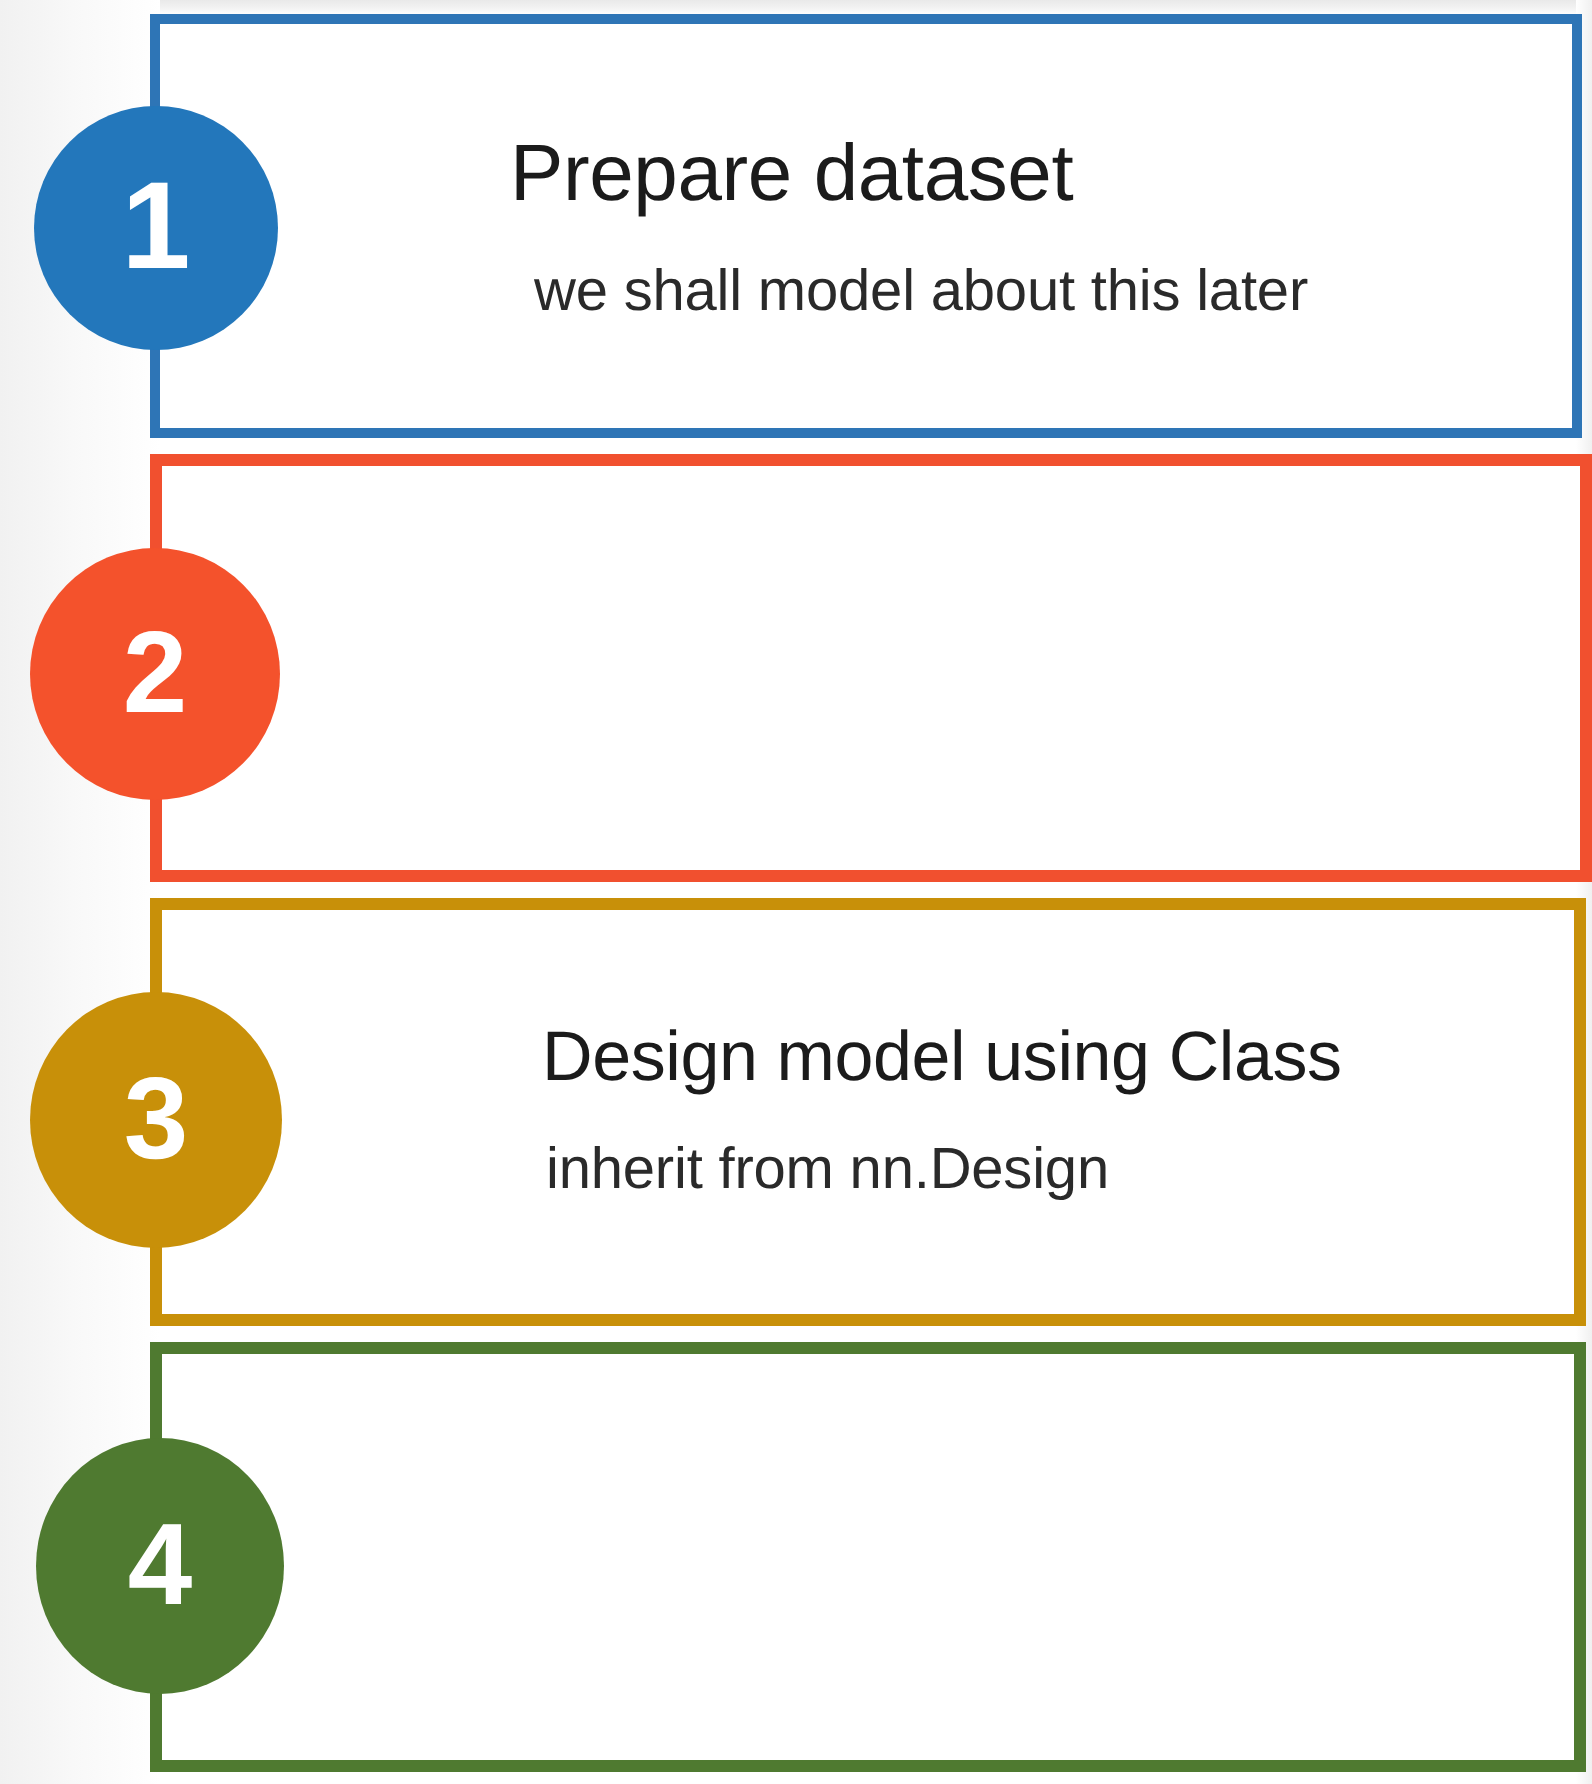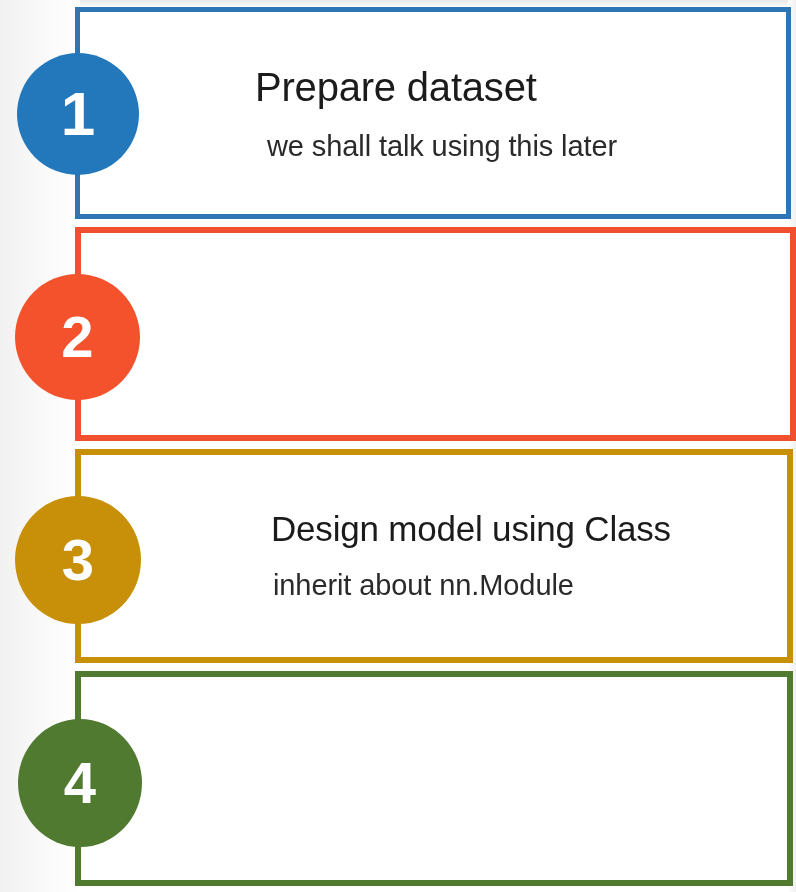--- a/index.html
+++ b/index.html
@@ -123,30 +123,30 @@
 <div id="stage">
 
   <div class="top-strip"></div>
   <div class="left-wash"></div>
   <div class="right-wash"></div>
 
   <div class="step" id="step-1">
     <div class="step-box" style="border-color: rgb(46, 117, 182);"></div>
     <div class="step-text" id="text-1">
       <div class="step-title">Prepare dataset</div>
-      <div class="step-sub">we shall talk using this later</div>
+      <div class="step-sub">we shall model about this later</div>
     </div>
   </div>
   <div class="badge" id="badge-1" style="background: rgb(35, 119, 187); color: rgb(255, 255, 255);">1</div>
 
   <div class="step" id="step-2">
     <div class="step-box" style="border-color: rgb(241, 80, 47);"></div>
     <div class="step-text" id="text-2">
       <div class="step-title">Design model using Class</div>
-      <div class="step-sub">inherit about nn.Module</div>
+      <div class="step-sub">inherit from nn.Design</div>
     </div>
   </div>
   <div class="badge" id="badge-2" style="background: rgb(244, 82, 44); color: rgb(255, 255, 255);">2</div>
 
   <div class="step" id="step-3">
     <div class="step-box" style="border-color: rgb(200, 144, 9);"></div>
 
   </div>
   <div class="badge" id="badge-3" style="background: rgb(200, 144, 9); color: rgb(255, 255, 255);">3</div>
 

